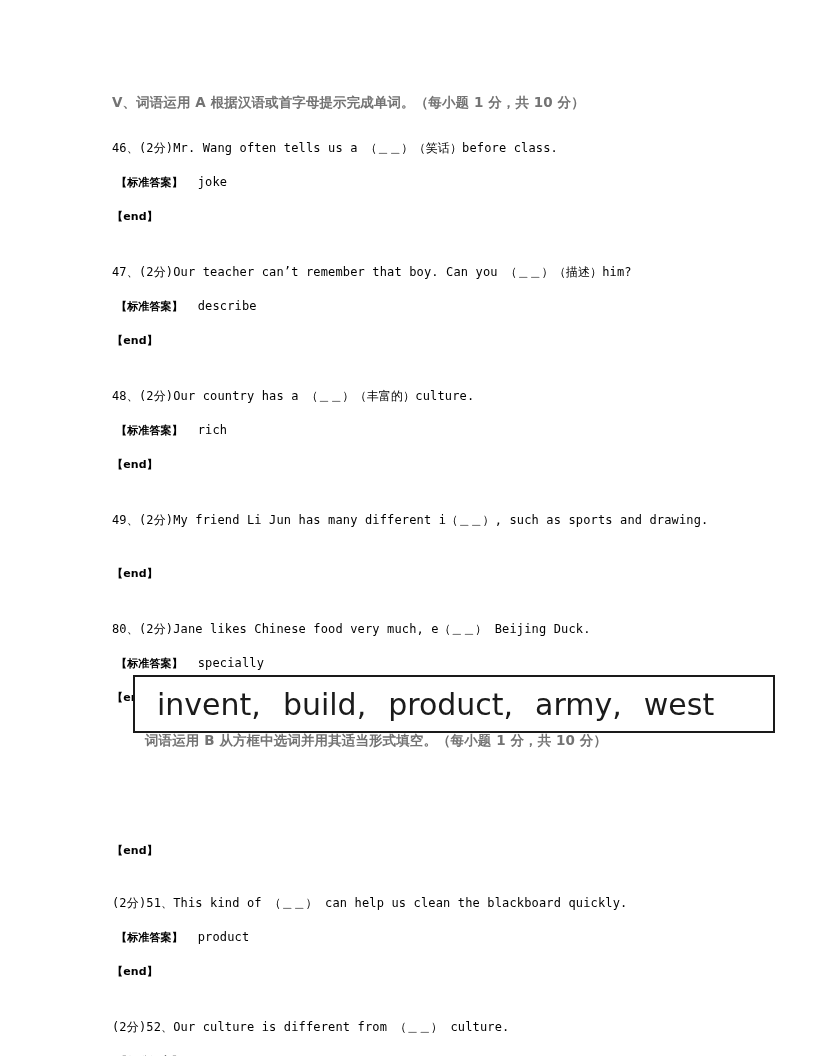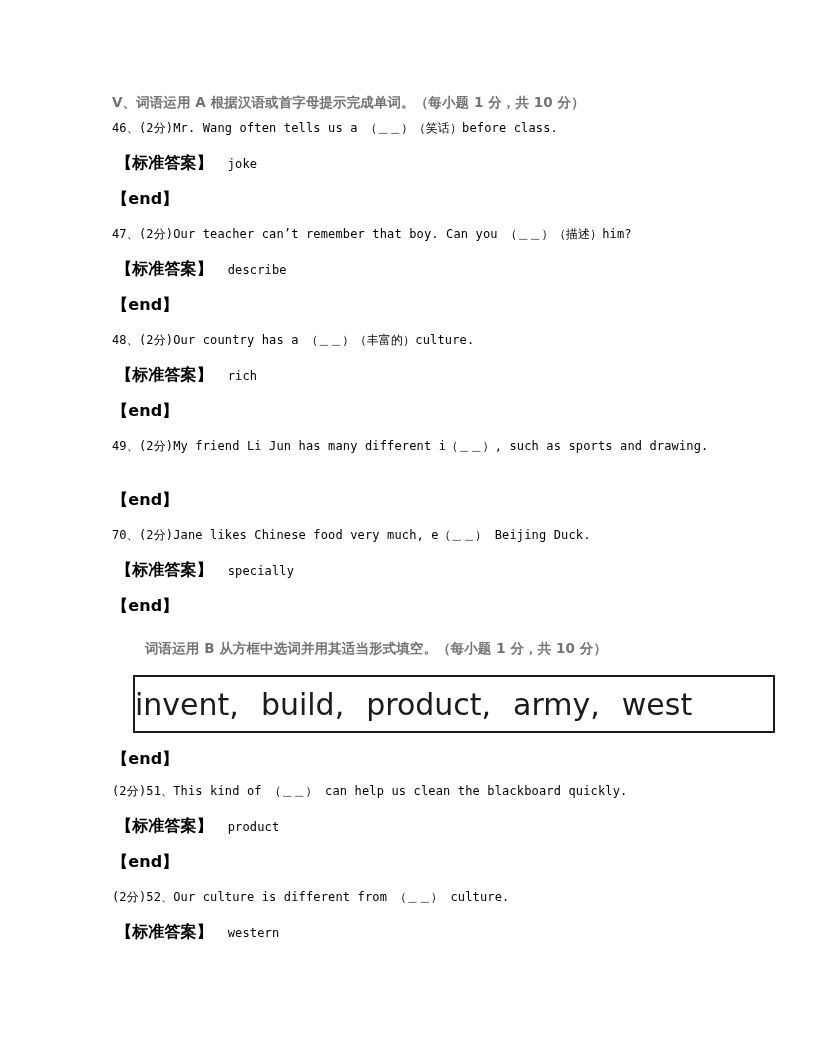--- a/index.html
+++ b/index.html
@@ -55,26 +55,26 @@
     line-height: 15px;
     color: #000;
     margin: 0;
     white-space: nowrap;
   }
   .qline { letter-spacing: 0.15px; }
   .aline { padding-left: 4px; letter-spacing: 0.15px; }
   .endline { letter-spacing: 0.15px; }
   .brk {
     font-family: "DejaVu Sans", "Liberation Sans", sans-serif;
-    font-size: 16px;
+    font-size: 11px;
     font-weight: bold;
   }
 
   
-  .q-block { margin-bottom: 0; }
+  .q-block { margin-bottom: 0; margin-top: 20px; }
   .sp-q   { height: 19px; }   
   .sp-a   { height: 19px; }
 
   
   .wordbox-wrap {
     position: absolute;
     left: 133px;
     top: 675px;
     width: 642px;
     height: 58px;
@@ -83,20 +83,21 @@
     background: #ffffff;
     display: flex;
     align-items: center;
   }
   .wordbox-inner {
     font-family: "DejaVu Sans", "Liberation Sans", sans-serif;
     font-size: 30px;
     font-weight: 400;
     color: #1b1b1b;
     letter-spacing: 0px;
+    padding-left: 22px;
     white-space: nowrap;
   }
   .wordbox-inner .w { margin-right: 22px; }
   .wordbox-inner .w:last-child { margin-right: 0; }
 </style>
 </head>
 <body>
 
 <div class="page">
 
@@ -145,21 +146,21 @@
     <div class="q-block">
       <div class="qline">49、(2分)My friend Li Jun has many different i（＿＿）, such as sports and drawing.</div>
       <div class="sp-q"></div>
       <div class="sp-a"></div>
       <div class="endline brk">【end】</div>
     </div>
 
     <div style="height:21px"></div>
 
     <div class="q-block">
-      <div class="qline">70、(2分)Jane likes Chinese food very much, e（＿＿） Beijing Duck.</div>
+      <div class="qline">80、(2分)Jane likes Chinese food very much, e（＿＿） Beijing Duck.</div>
       <div class="sp-q"></div>
       <div class="aline">
         <span class="brk">【标准答案】</span><span>&nbsp;&nbsp;</span><span>specially</span>
       </div>
       <div class="sp-a"></div>
       <div class="endline brk">【end】</div>
     </div>
 
     <div style="height:26px"></div>
 

